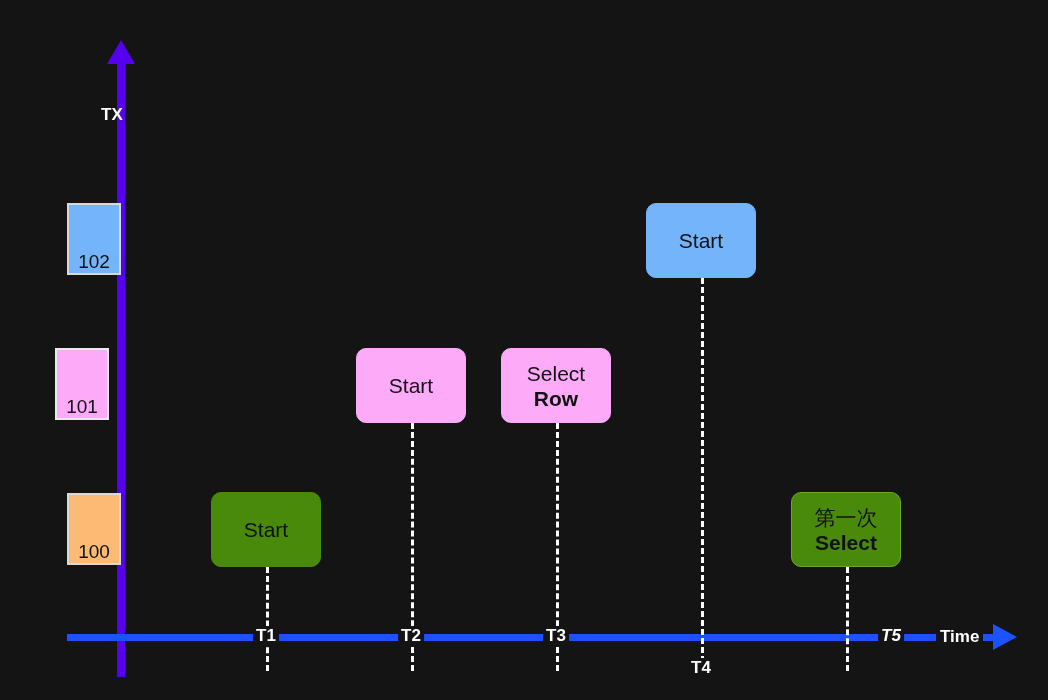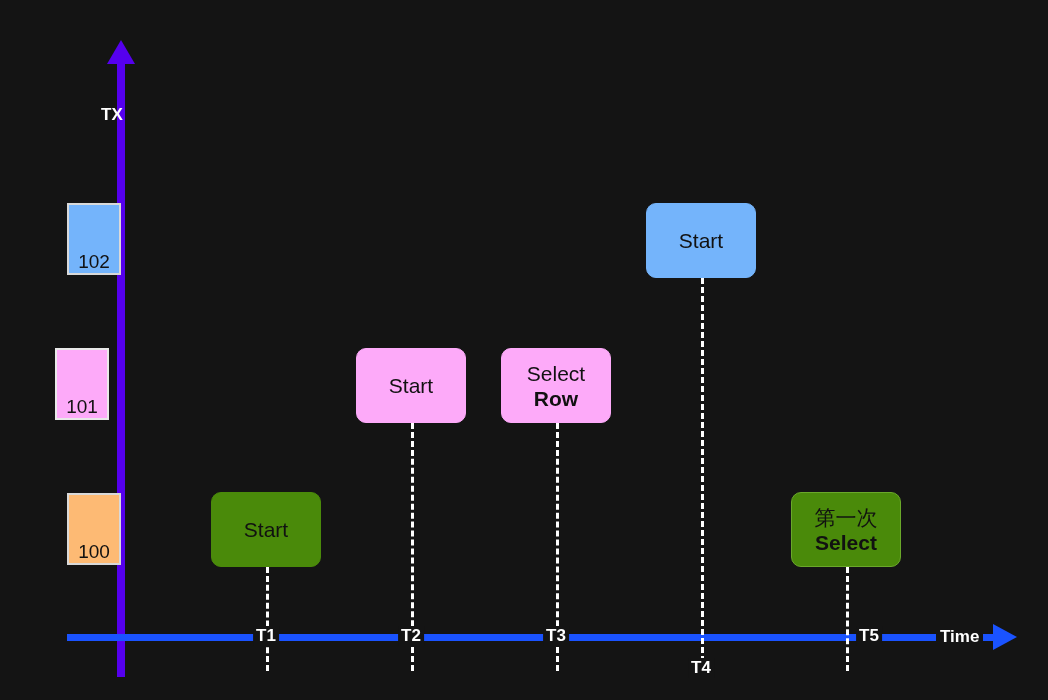--- a/index.html
+++ b/index.html
@@ -145,21 +145,21 @@
   <div id="droppers">
       <div class="dropper" style="left: 235px; top: 567px; height: 104px;"></div>
       <div class="tick-label" style="left: 235px; top: 626px;">T1</div>
       <div class="dropper" style="left: 380px; top: 423px; height: 248px;"></div>
       <div class="tick-label" style="left: 380px; top: 626px;">T2</div>
       <div class="dropper" style="left: 525px; top: 423px; height: 248px;"></div>
       <div class="tick-label" style="left: 525px; top: 626px;">T3</div>
       <div class="dropper" style="left: 670px; top: 278px; height: 393px;"></div>
       <div class="tick-label" style="left: 670px; top: 658px;">T4</div>
       <div class="dropper" style="left: 815px; top: 567px; height: 104px;"></div>
-      <div class="tick-label" style="left: 838px; top: 626px;">T5</div>
+      <div class="tick-label" style="left: 860px; top: 626px; font-style: italic;">T5</div>
     </div>
 
   <div id="events">
       <div class="event-box" style="left: 180px; top: 492px; background: rgb(74, 138, 10); border: 1px solid rgb(74, 138, 10);">
         <div class="lines">
           <div class="l1">Start</div>
         </div>
       </div>
       <div class="event-box" style="left: 325px; top: 348px; background: rgb(253, 170, 249); border: 1px solid rgb(253, 170, 249);">
         <div class="lines">

